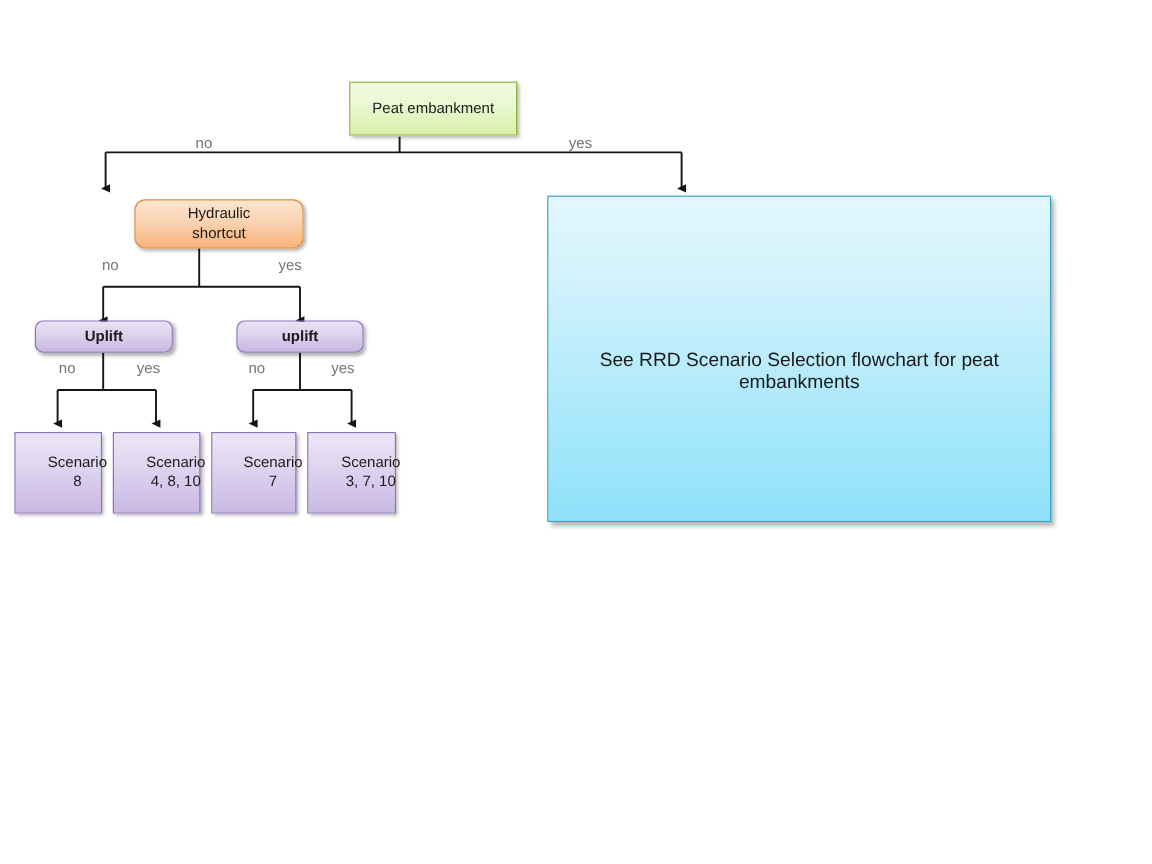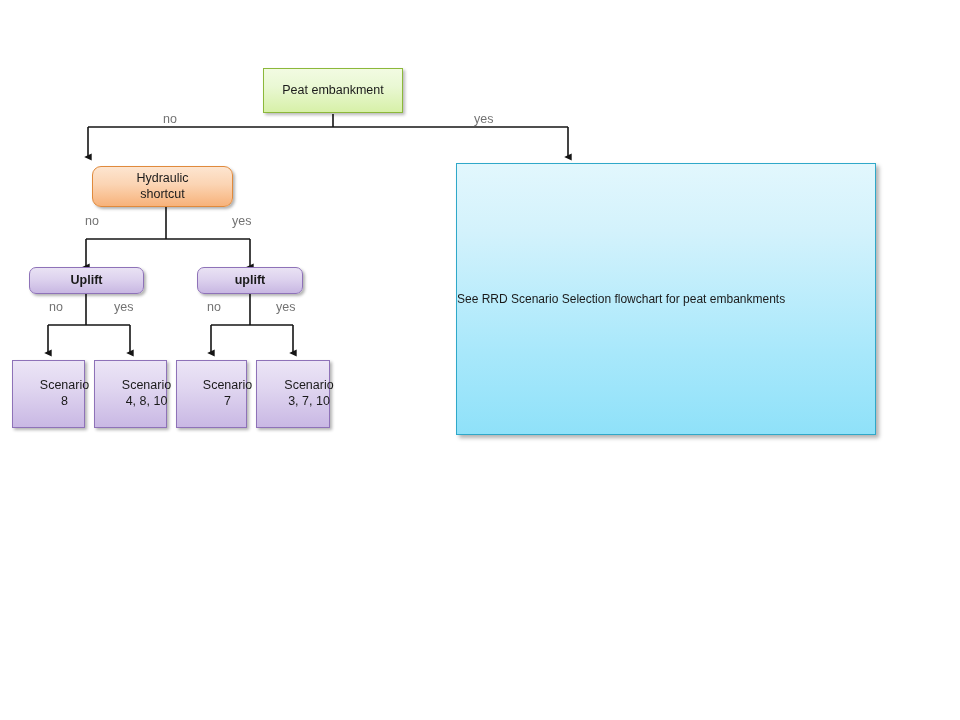--- a/index.html
+++ b/index.html
@@ -32,20 +32,21 @@
     line-height: 1.25;
     white-space: pre-line;
     z-index: 3;
   }
 
   
   .node-green {
     background: linear-gradient(to bottom, #f2fbe2 0%, #eaf8d4 40%, #d7f0a8 100%);
     border: 1px solid #8cb83a;
     box-shadow: 2px 2px 3px rgba(0,0,0,0.28);
+    margin-left: 28px;
   }
 
   
   .node-orange {
     background: linear-gradient(to bottom, #fde5d0 0%, #fbd4b3 45%, #f7b27a 100%);
     border: 1px solid #e08a3c;
     border-radius: 9px;
     box-shadow: 2px 2px 3px rgba(0,0,0,0.30);
   }
 
@@ -73,21 +74,22 @@
     background: linear-gradient(to bottom, #e2f7fd 0%, #d3f2fc 25%, #a8e8fb 70%, #8fe1f9 100%);
     border: 1px solid #2fa8c9;
     box-shadow: 3px 3px 4px rgba(0,0,0,0.30);
     z-index: 2;
   }
   .panel-blue .panel-text {
     position: absolute;
     left: 0;
     right: 0;
     top: 128px;
-    font-size: 12px;
+    text-align: center;
+    font-size: 16px;
     color: #1a1a1a;
   }
 
   
   .edge-label {
     position: absolute;
     font-size: 12.5px;
     color: #737373;
     z-index: 4;
     white-space: nowrap;
@@ -134,21 +136,21 @@
       <path d="M211,325 L211,353" marker-end="url(#arrow)"></path>
       <path d="M293,325 L293,353" marker-end="url(#arrow)"></path>
     </g>
   </svg>
 
   <div class="node node-green" style="left:263px; top:68px; width:140px; height:45px;">Peat embankment</div>
 
   <div class="edge-label" style="left:163px; top:112px;">no</div>
   <div class="edge-label" style="left:474px; top:112px;">yes</div>
 
-  <div class="node node-orange" style="left:92px; top:166px; width:141px; height:41px;">Hydraulic
+  <div class="node node-orange" style="left:112px; top:166px; width:141px; height:41px;">Hydraulic
 shortcut</div>
 
   <div class="edge-label" style="left:85px; top:214px;">no</div>
   <div class="edge-label" style="left:232px; top:214px;">yes</div>
 
   <div class="node node-purple-round" style="left:29px; top:267px; width:115px; height:27px;">Uplift</div>
 
   <div class="node node-purple-round" style="left:197px; top:267px; width:106px; height:27px;">uplift</div>
 
   <div class="edge-label" style="left:49px; top:300px;">no</div>

